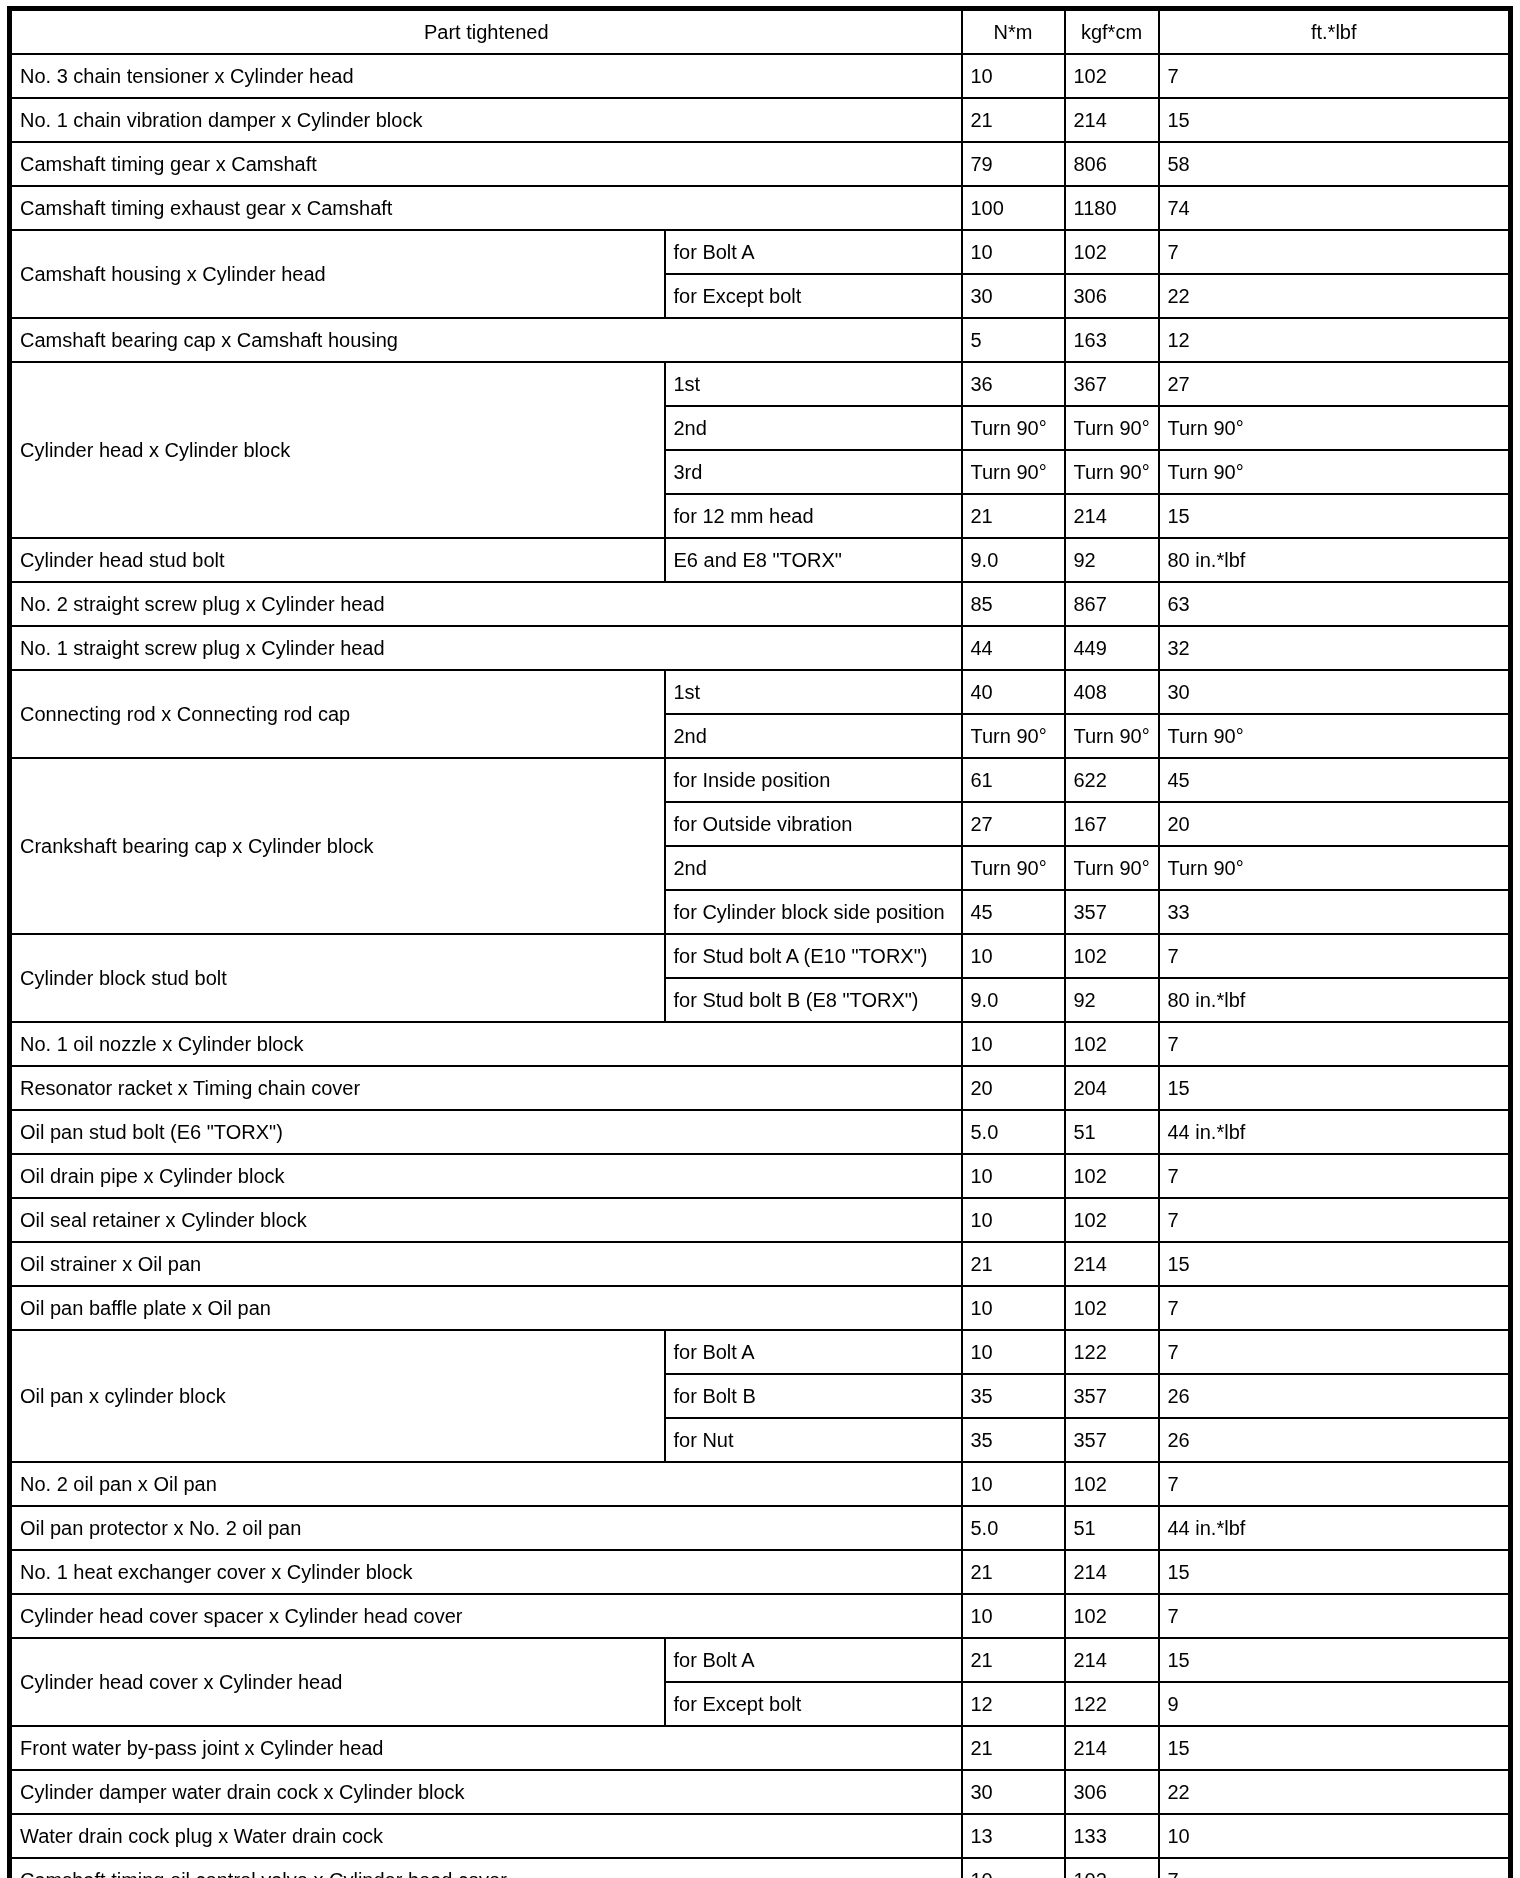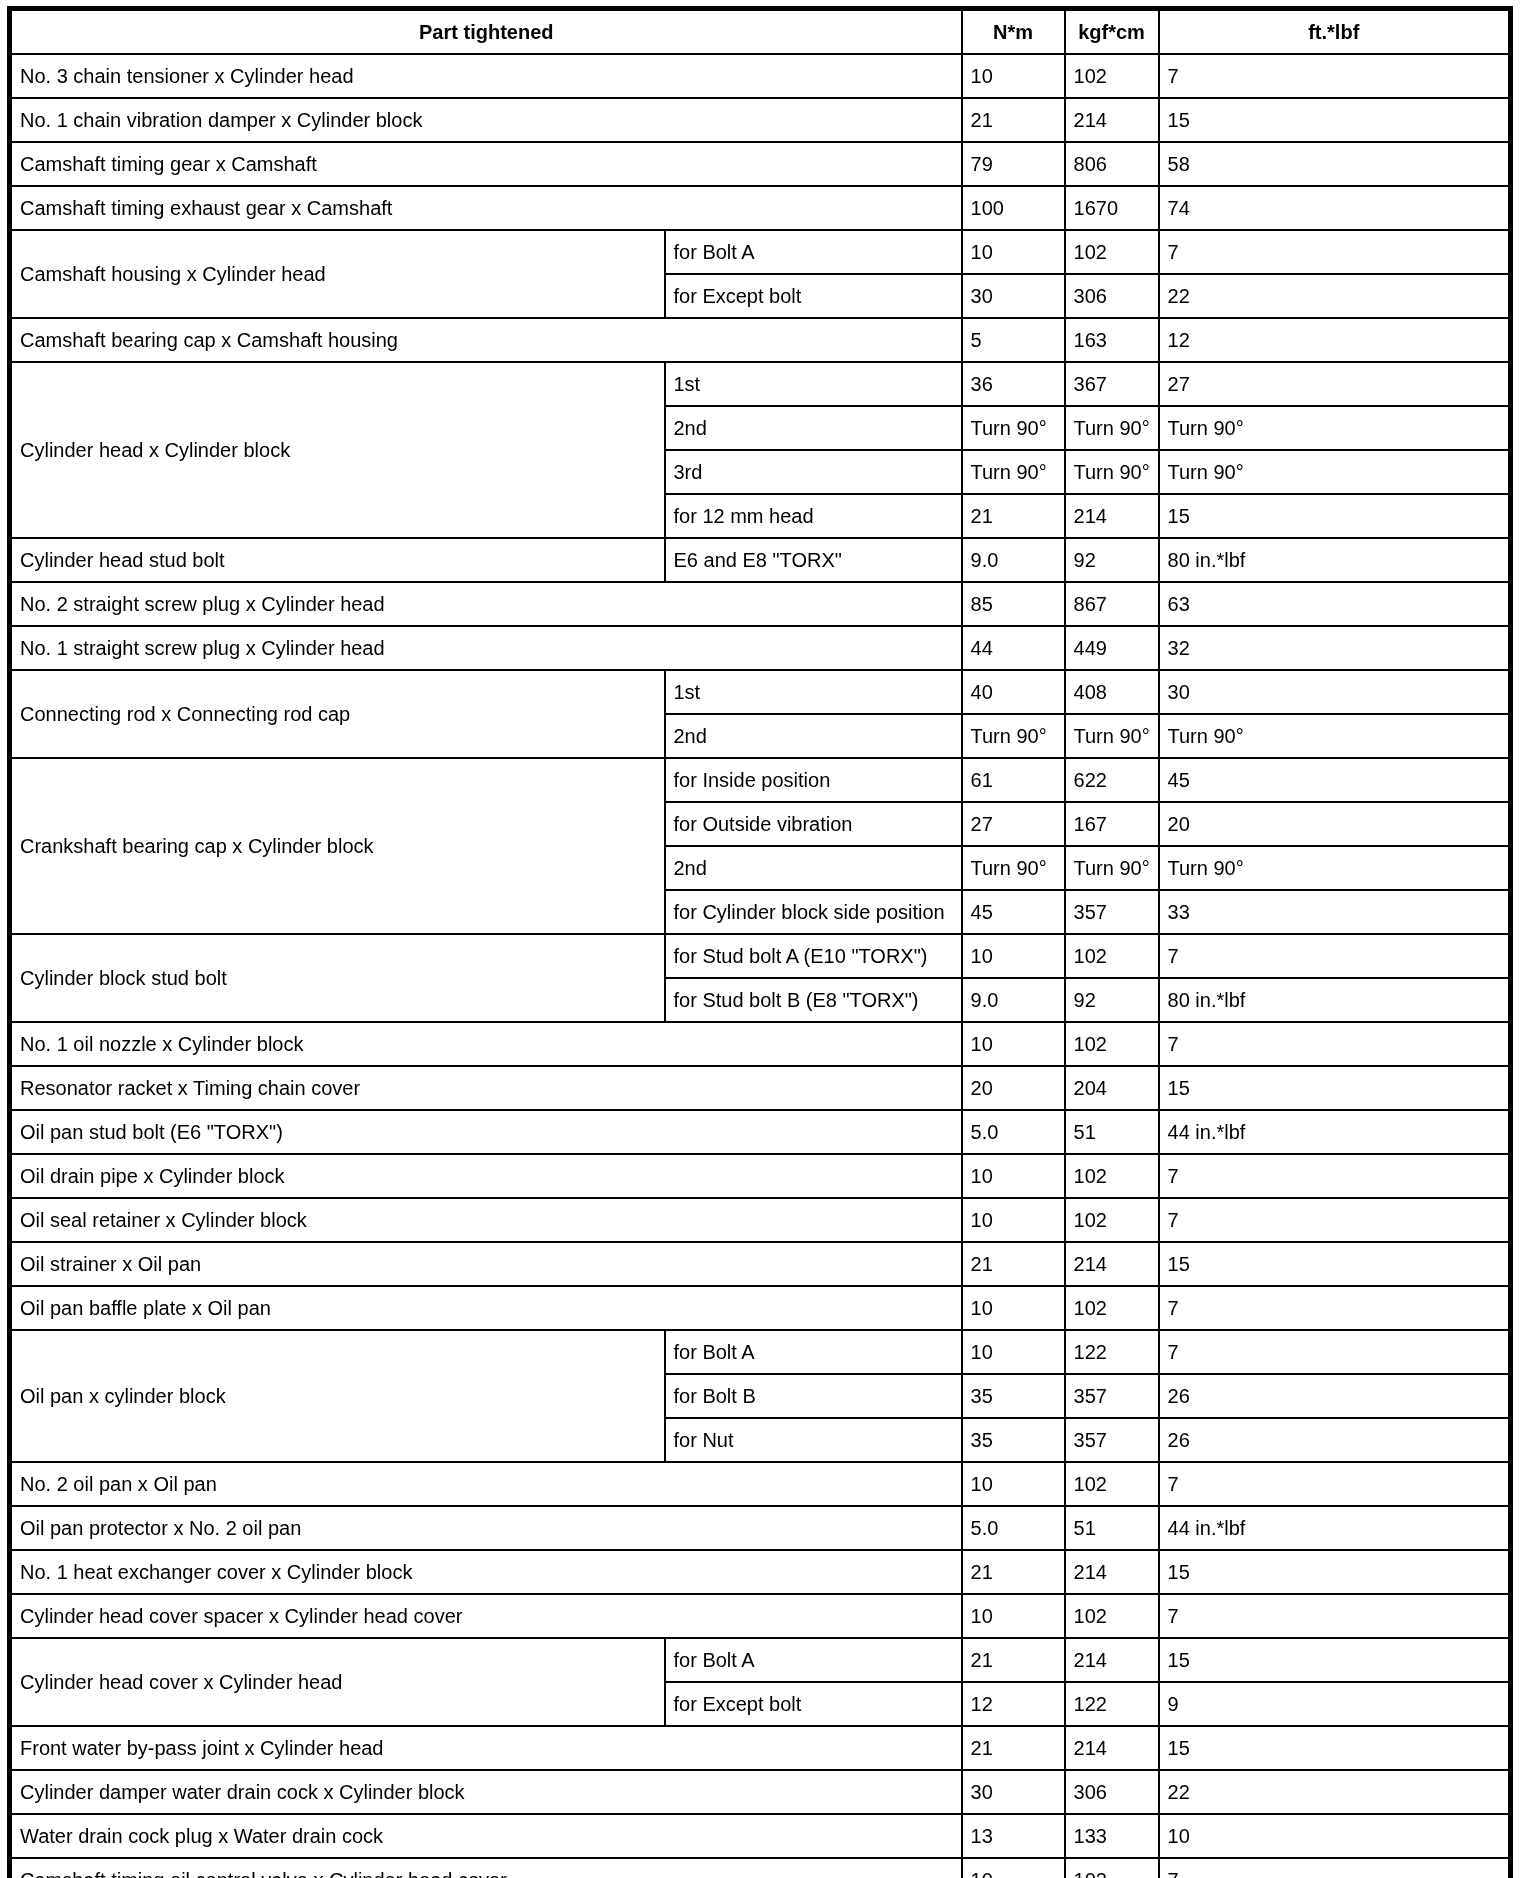--- a/index.html
+++ b/index.html
@@ -31,21 +31,21 @@
     font-size: 20px;
     line-height: 1.15;
     padding: 2px 8px;
     height: 38px;
     overflow: hidden;
     white-space: nowrap;
     vertical-align: middle;
     background: #ffffff;
   }
   table.torque th {
-    font-weight: bold;
+    font-weight: normal;
     text-align: center;
   }
   table.torque td {
     font-weight: normal;
     text-align: left;
   }
   col.col-part { width: 655px; }
   col.col-sub  { width: 297px; }
   col.col-nm   { width: 103px; }
   col.col-kgf  { width: 94px;  }
@@ -86,21 +86,21 @@
         </tr>
         <tr>
           <td colspan="2">Camshaft timing gear x Camshaft</td>
           <td>79</td>
           <td>806</td>
           <td>58</td>
         </tr>
         <tr>
           <td colspan="2">Camshaft timing exhaust gear x Camshaft</td>
           <td>100</td>
-          <td>1670</td>
+          <td>1180</td>
           <td>74</td>
         </tr>
         <tr>
           <td rowspan="2">Camshaft housing x Cylinder head</td>
           <td>for Bolt A</td>
           <td>10</td>
           <td>102</td>
           <td>7</td>
         </tr>
         <tr>

